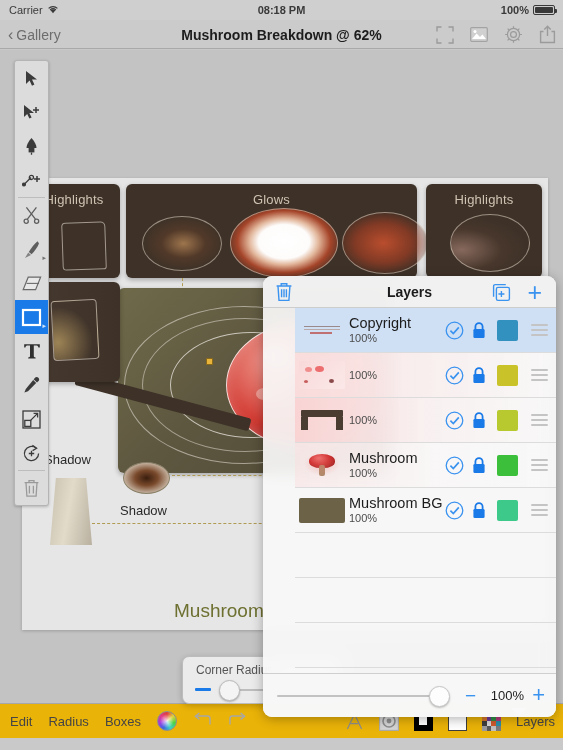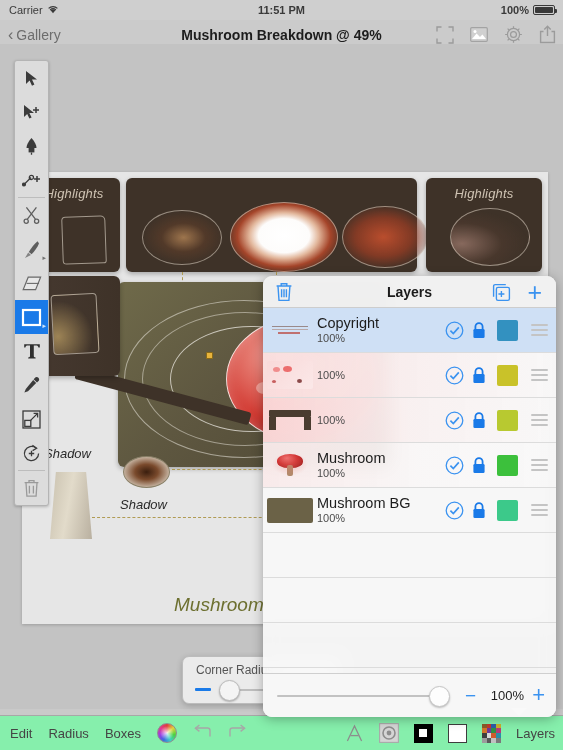--- a/index.html
+++ b/index.html
@@ -42,22 +42,22 @@
     position:absolute; left:0; top:0; width:563px; height:29px;
     display:flex; align-items:center; justify-content:center;
     font-size:14px; font-weight:bold; color:#1d1d1d;
   }
   .nav-icons { position:absolute; right:6px; top:0; height:29px; display:flex; align-items:center; gap:14px; }
   .nav-ic { width:20px; height:20px; color:#9b9b9b; display:flex; align-items:center; justify-content:center;}
   .nav-ic svg { display:block; }
 
   
   .canvas-area {
-    position:absolute; top:44px; left:0; width:563px; height:665px;
-    background:#c3c3c3; overflow:hidden;font-style:italic;
+    position:absolute; top:50px; left:0; width:563px; height:665px;
+    background:#c3c3c3; overflow:hidden;
   }
   .artboard {
     position:absolute; left:22px; top:128px; width:526px; height:452px;
     background:#e6e6e6;
     box-shadow:0 1px 3px rgba(0,0,0,.20);
   }
 
   
   .panel {
     position:absolute; background:#3e3228; border-radius:6px;
@@ -141,21 +141,21 @@
     display:flex; align-items:center;
   }
   .lay-title {
     position:absolute; left:0; width:100%; text-align:center;
     font-size:14px; font-weight:bold; color:#1b1b1b;
   }
   .lay-trash { position:absolute; left:12px; width:20px; height:20px; color:#3b93f0; }
   .lay-dup   { position:absolute; right:46px; width:18px; height:18px; color:#3b93f0;}
   .lay-plus  { position:absolute; right:14px; font-size:25px; color:#3b93f0; line-height:18px; font-weight:300;}
 
-  .lay-list { position:relative; height:365px; overflow:hidden; }
+  .lay-list { position:relative; height:365px; overflow:hidden;padding-left:32px; }
   .lay-row {
     position:relative; height:45px; display:flex; align-items:center;
     border-bottom:1px solid #dcdcdc;
   }
   .lay-row.selected { background:#cfe0f5; }
   .lay-row.empty { height:45px; }
   .lay-thumb {
     width:46px; height:28px; margin-left:4px; flex:0 0 auto;
     border-radius:2px; position:relative; overflow:hidden;
   }
@@ -177,22 +177,22 @@
   }
   .of-track { position:absolute; left:14px; top:21px; width:168px; height:2px; background:#c2c2c2; border-radius:1px;}
   .of-knob { position:absolute; left:166px; top:12px; width:21px; height:21px; border-radius:50%;
              background:#fdfdfd; border:1px solid #c6c6c6; box-shadow:0 1px 2px rgba(0,0,0,.25);}
   .of-minus { position:absolute; right:80px; top:13px; color:#3b93f0; font-size:19px; line-height:18px;}
   .of-val { position:absolute; right:32px; top:14px; font-size:13px; color:#1d1d1d;}
   .of-plus { position:absolute; right:11px; top:11px; color:#3b93f0; font-size:22px; line-height:20px; font-weight:300;}
 
   
   .bottombar {
-    position:absolute; bottom:0; left:0; width:563px; height:35px;
-    background:#86efac; border-top:1px solid #a7a7a7;
+    position:absolute; bottom:12px; left:0; width:563px; height:35px;
+    background:#eab308; border-top:1px solid #a7a7a7;
     display:flex; align-items:center;
   }
   .bb-item { font-size:13px; color:#454545; }
   .bb-left { position:absolute; left:10px; display:flex; align-items:center; gap:16px;}
   .bb-right { position:absolute; right:8px; display:flex; align-items:center; gap:15px;}
   .colorwheel {
     width:20px; height:20px; border-radius:50%;
     background:
       radial-gradient(circle at 50% 50%, rgba(255,255,255,.85) 0%, rgba(255,255,255,0) 55%),
       conic-gradient(#e03c3c,#e0d43c,#4ad23c,#3cd2c4,#3c6ae0,#a03ce0,#e03c8c,#e03c3c);
@@ -219,35 +219,35 @@
   <div class="sb-left">
     <span>Carrier</span>
     <span class="wifi">
       <svg width="12" height="9" viewBox="0 0 12 9">
           <path d="M6 8.2 L3.6 5.3 a3.6 3.6 0 0 1 4.8 0 Z" fill="#3a3a3a"></path>
           <path d="M1.6 3.4 a6.5 6.5 0 0 1 8.8 0" stroke="#3a3a3a" stroke-width="1.2" fill="none"></path>
           <path d="M3.1 5.0 a4.3 4.3 0 0 1 5.8 0" stroke="#3a3a3a" stroke-width="1.1" fill="none"></path>
         </svg>
     </span>
   </div>
-  <div class="sb-center">11:51 PM</div>
+  <div class="sb-center">08:18 PM</div>
   <div class="sb-right">
     <span>100%</span>
     <span class="battery">
         <i class="battery-fill"></i>
       </span>
   </div>
 </div>
 
 <div class="navbar">
   <div class="nav-back">
     <span class="chev-left">‹</span>
     <span>Gallery</span>
   </div>
-  <div class="nav-title">Mushroom Breakdown @ 49%</div>
+  <div class="nav-title">Mushroom Breakdown @ 62%</div>
   <div class="nav-icons">
     <div class="nav-ic">
       <svg width="18" height="18" viewBox="0 0 18 18" fill="none" stroke="#9b9b9b" stroke-width="1.4">
         <path d="M1 5.5V1h4.5M12.5 1H17v4.5M17 12.5V17h-4.5M5.5 17H1v-4.5"></path>
       </svg>
     </div>
     <div class="nav-ic">
       <svg width="18" height="15" viewBox="0 0 18 15">
           <rect x="0.7" y="0.7" width="16.6" height="13.6" rx="1" fill="#d0d0d0" stroke="#a3a3a3" stroke-width="1.2"></rect>
           <circle cx="5" cy="4.6" r="1.5" fill="#fff"></circle>
@@ -274,20 +274,21 @@
 
 <div class="canvas-area">
   <div class="artboard">
 
     <div class="panel" style="left:6px; top:6px; width:92px; height:94px;">
       <div class="panel-label">Highlights</div>
       <div style="position:absolute; left:34px; top:38px; width:44px; height:48px; border:1px solid rgba(230,222,208,.6); border-radius:4px 5px 3px 4px; transform:rotate(-2deg);"></div>
     </div>
 
     <div class="panel" style="left:104px; top:6px; width:291px; height:94px;">
+      <div class="panel-label">Glows</div>
       <div class="ell ell-outline" style="left:16px; top:32px; width:80px; height:55px;
                   background:radial-gradient(ellipse at 52% 50%, rgba(190,140,90,.75) 0%, rgba(120,72,44,.35) 38%, rgba(62,50,40,0) 72%);"></div>
       <div class="ell ell-outline" style="left:104px; top:24px; width:108px; height:70px;
                   background:radial-gradient(ellipse at 50% 48%, #ffffff 0%, #fdfcfb 34%, #e2b79c 46%, #a5452a 62%, rgba(90,45,30,.25) 80%, rgba(62,50,40,0) 94%);"></div>
       <div class="ell ell-outline" style="left:216px; top:28px; width:86px; height:62px;
                   background:radial-gradient(ellipse at 48% 50%, rgba(196,80,46,.92) 0%, rgba(160,62,36,.7) 45%, rgba(92,48,34,.25) 74%, rgba(62,50,40,0) 92%);"></div>
     </div>
 
     <div class="panel" style="left:404px; top:6px; width:116px; height:94px;">
       <div class="panel-label">Highlights</div>

